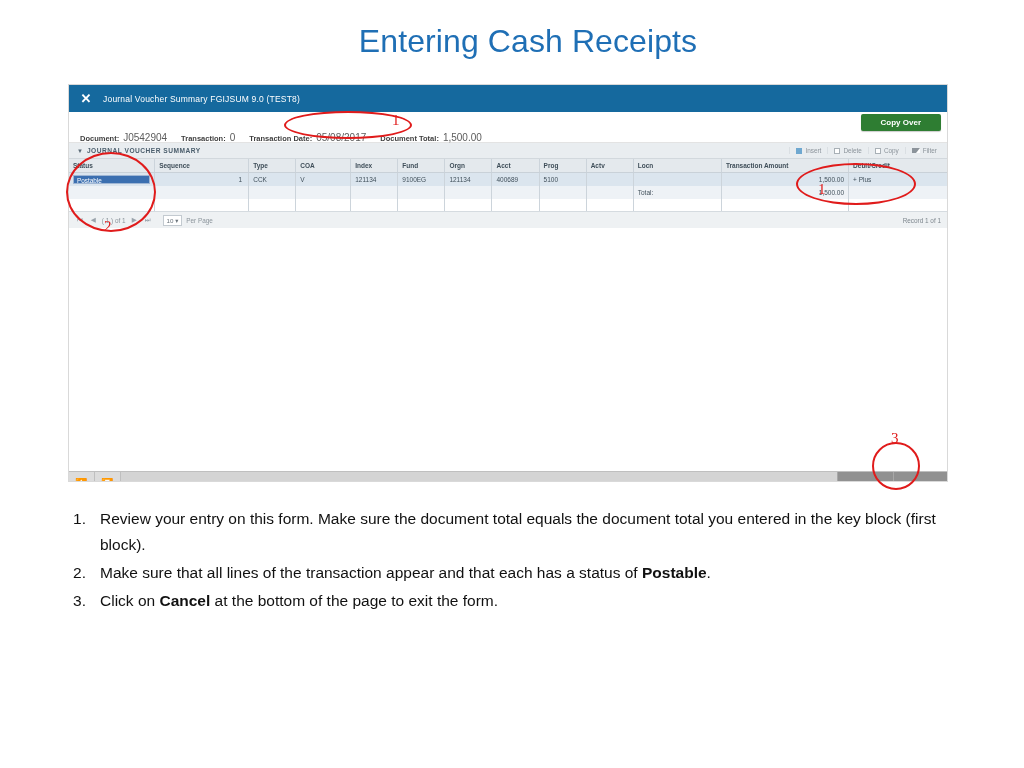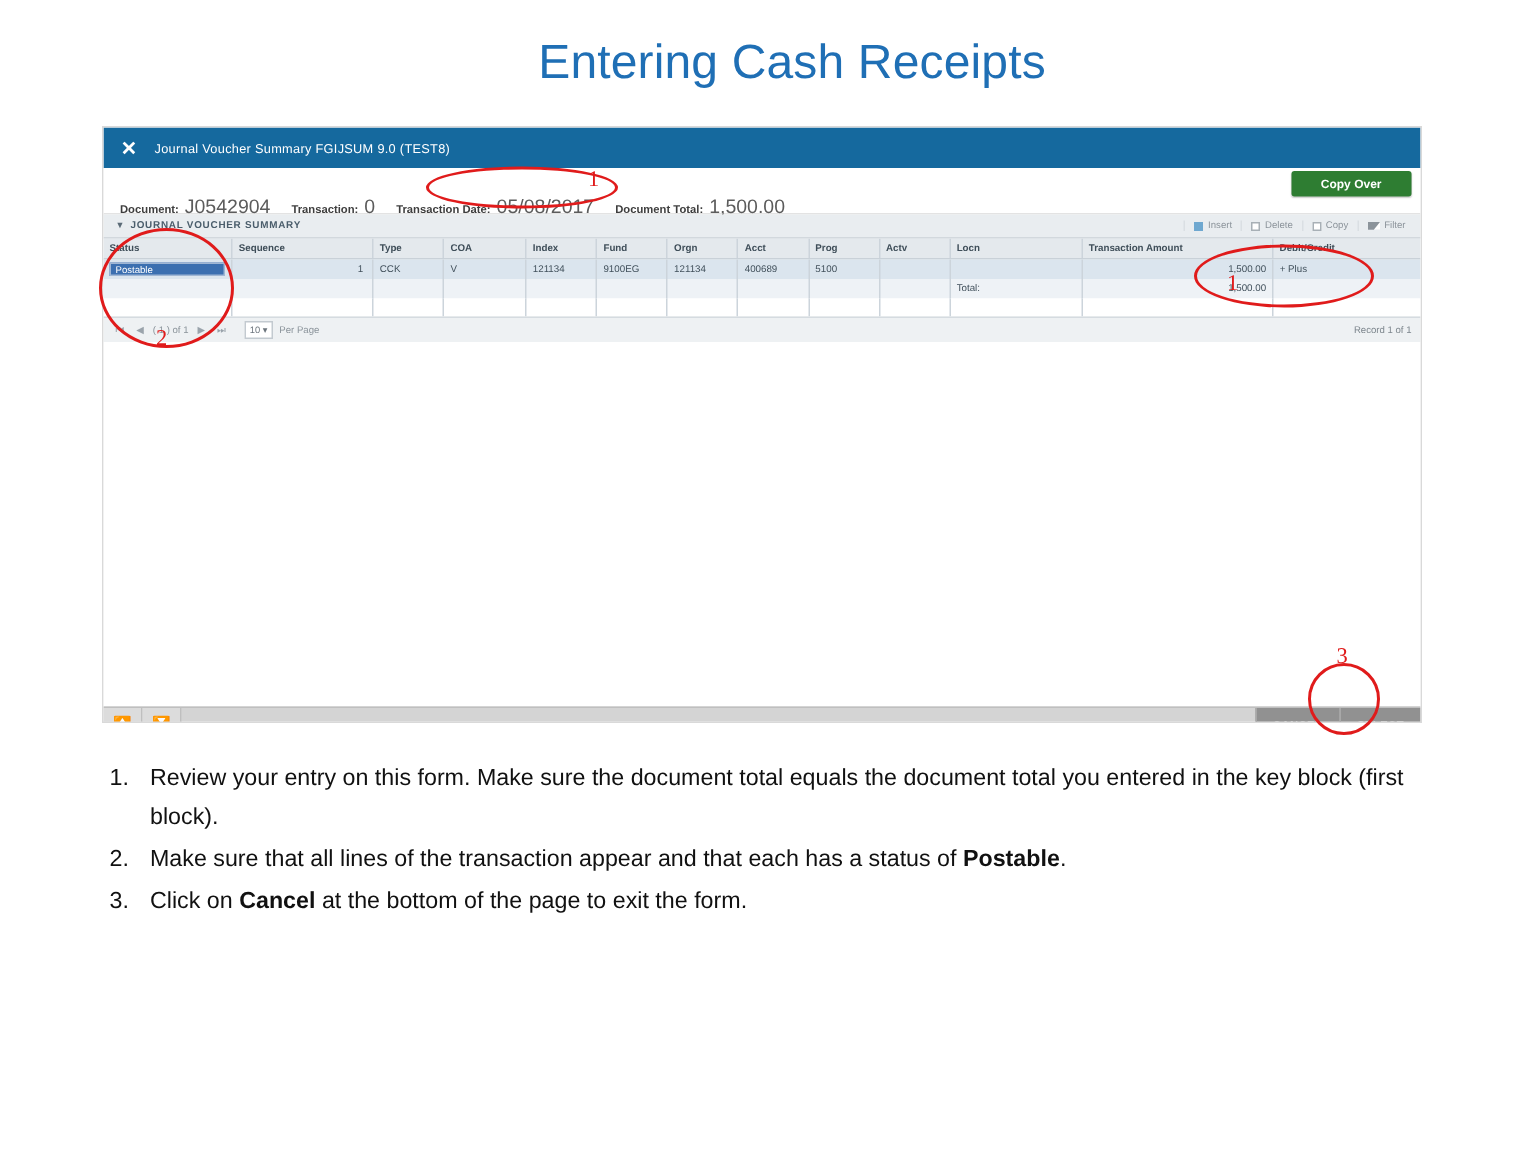--- a/index.html
+++ b/index.html
@@ -59,21 +59,21 @@
 
   
   .app-sub {
     position: relative; height: 31px; background: #ffffff;
     display: flex; align-items: center;
     padding-left: 11px;
     border-bottom: 1px solid #e3e3e3;
   }
   .kv { display:flex; align-items:baseline; gap:4px; margin-right: 14px; white-space: nowrap; }
   .kv .k { font-size: 7.5px; font-weight: 700; color: #3e3e3e; }
-  .kv .v { font-size: 13px; font-weight: 400; color: #5c5c5c; margin-top: 20px; }
+  .kv .v { font-size: 10px; font-weight: 400; color: #5c5c5c; margin-top: 20px; }
   .start-over {
     position: absolute; right: 6px; top: 2px;
     background: #2e7d32; color: #ffffff;
     font-size: 8px; font-weight: 700;
     padding: 4px 20px; border-radius: 2px;
     box-shadow: 0 1px 1px rgba(0,0,0,.2);
   }
 
   
   .sect-bar {

